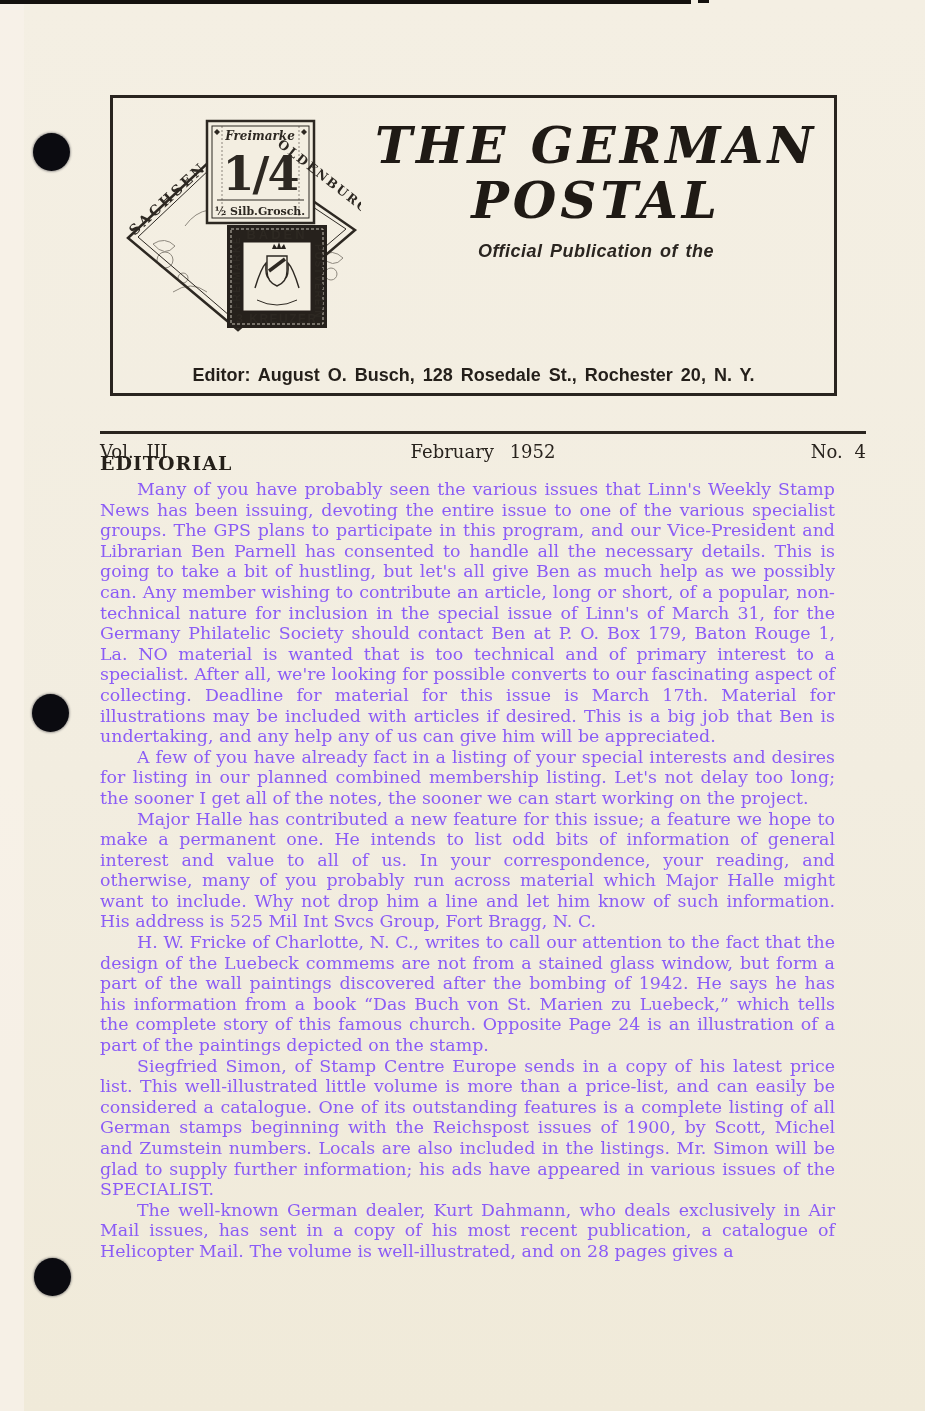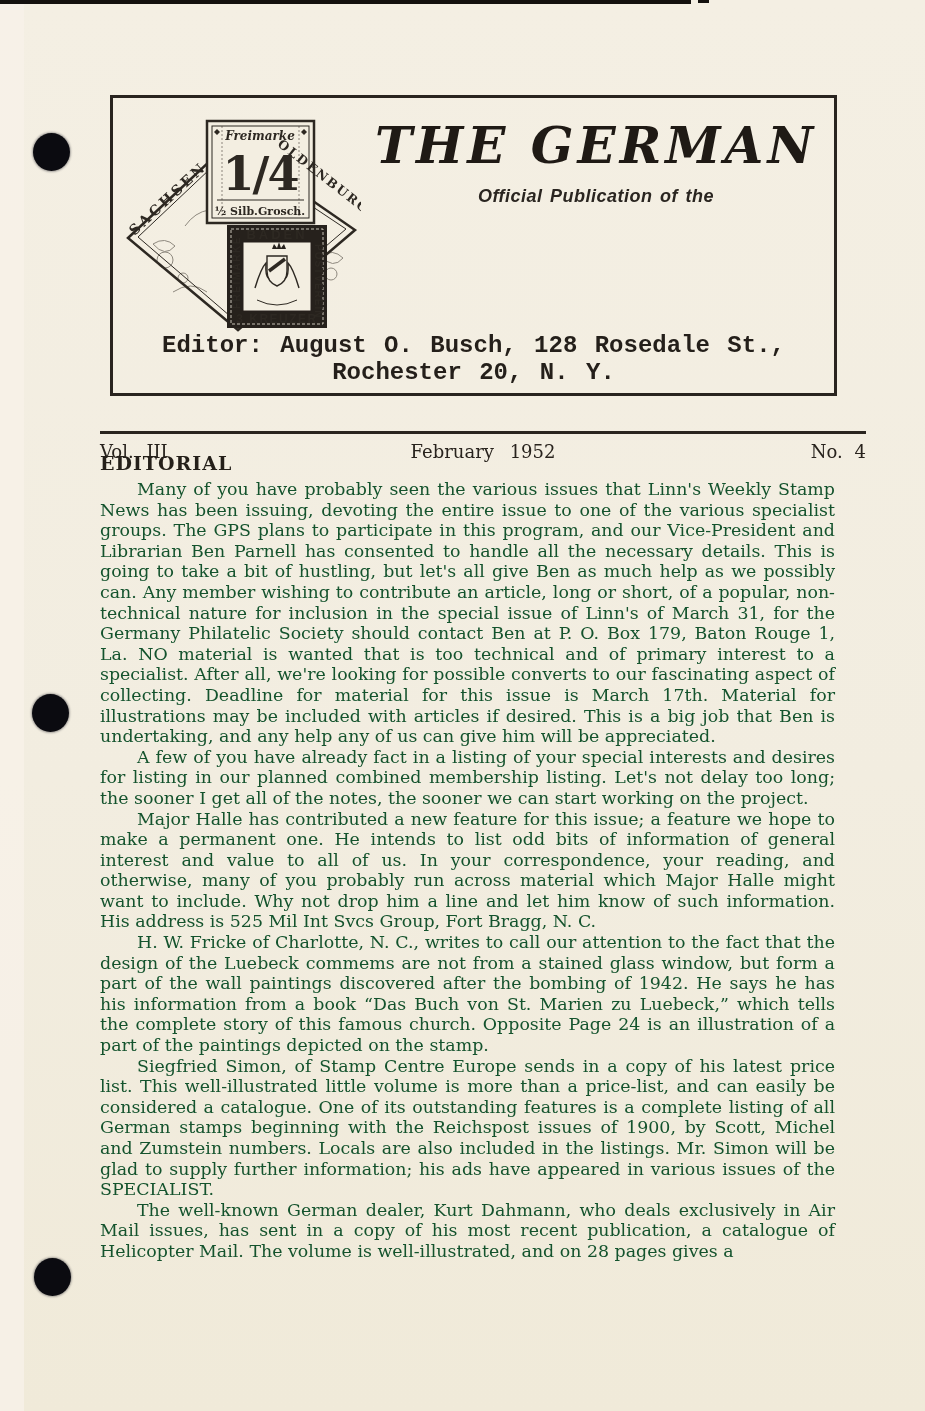--- a/index.html
+++ b/index.html
@@ -26,36 +26,36 @@
   .logo-svg{ position:absolute; left:12px; top:18px; }
 
   .masthead-right{ position:absolute; left:252px; top:20px; width:462px; text-align:center;font-style:italic; }
   .title-line{ font-family:"DejaVu Serif",serif; font-weight:bold; font-size:50px;
     line-height:55px; letter-spacing:4px; color:#1f1a15; }
   .subtitle{ margin-top:13px; font-family:"Liberation Sans","DejaVu Sans",sans-serif;
     font-weight:bold; font-size:18px; letter-spacing:.5px; word-spacing:2px; color:#2a2520; }
   .society{ margin-top:3px; font-family:"Liberation Sans","DejaVu Sans",sans-serif;
     font-weight:bold; font-size:30px; letter-spacing:.5px; color:#211c17; }
   .editor-line{ position:absolute; left:0; right:0; bottom:7px; text-align:center;
-    font-family:Liberation Mono, monospace; font-weight:bold;
-    font-size:24px; word-spacing:3px; color:#241f1a; }
+    font-family:Liberation Sans, sans-serif; font-weight:bold;
+    font-size:18px; word-spacing:3px; color:#241f1a; }
 
   .issue-row{ position:absolute; left:100px; top:403px; width:766px;
     display:grid; grid-template-columns:1fr auto 1fr; align-items:baseline;
     font-size:18px; color:#28231d;margin-top:38px; }
   .issue-volume{ text-align:left; word-spacing:7px; }
   .issue-date{ text-align:center; word-spacing:10px; }
   .issue-number{ text-align:right; word-spacing:6px; }
   .issue-rule{ position:absolute; left:100px; top:431px; width:766px; height:3px;
     background:#2a251f; }
 
   .editorial-heading{ position:absolute; left:100px; top:452px; width:735px;
     font-weight:bold; font-size:19px; letter-spacing:1px; color:#241f19; }
   .editorial-body{ position:absolute; left:100px; top:479px; width:735px;
-    font-size:17.4px; line-height:20.6px; text-align:justify; color:#14532d; }
+    font-size:17.4px; line-height:20.6px; text-align:justify; color:#8b5cf6; }
   .editorial-body p{ text-indent:37px; margin:0; }
 
   svg text{ fill:#2d2822; }
   .logo-stroke{ stroke:#2d2822; fill:none; }
   .logo-orn{ stroke:#3a342c; fill:none; opacity:.55; }
 </style>
 </head>
 <body>
 
 <div class="left-margin-strip"></div>
@@ -118,20 +118,21 @@
         <line x1="144" y1="155" x2="160" y2="143" stroke-width="3.5"></line>
         <path d="M130,172 q6,-20 11,-25 q-1,13 3,16"></path>
         <path d="M174,172 q-6,-20 -11,-25 q1,13 -3,16"></path>
         <path d="M132,184 q20,10 40,0" stroke-width="1"></path>
       </g>
     </g>
   </svg>
 
   <div class="masthead-right">
     <div class="title-line">THE GERMAN</div>
+    <div class="title-line">POSTAL</div>
     <div class="subtitle">Official Publication of the</div>
   </div>
 
   <div class="editor-line">Editor: August O. Busch, 128 Rosedale St., Rochester 20, N. Y.</div>
 </div>
 
 <div class="issue-row">
   <span class="issue-volume">Vol. III</span>
   <span class="issue-date">February 1952</span>
   <span class="issue-number">No. 4</span>

